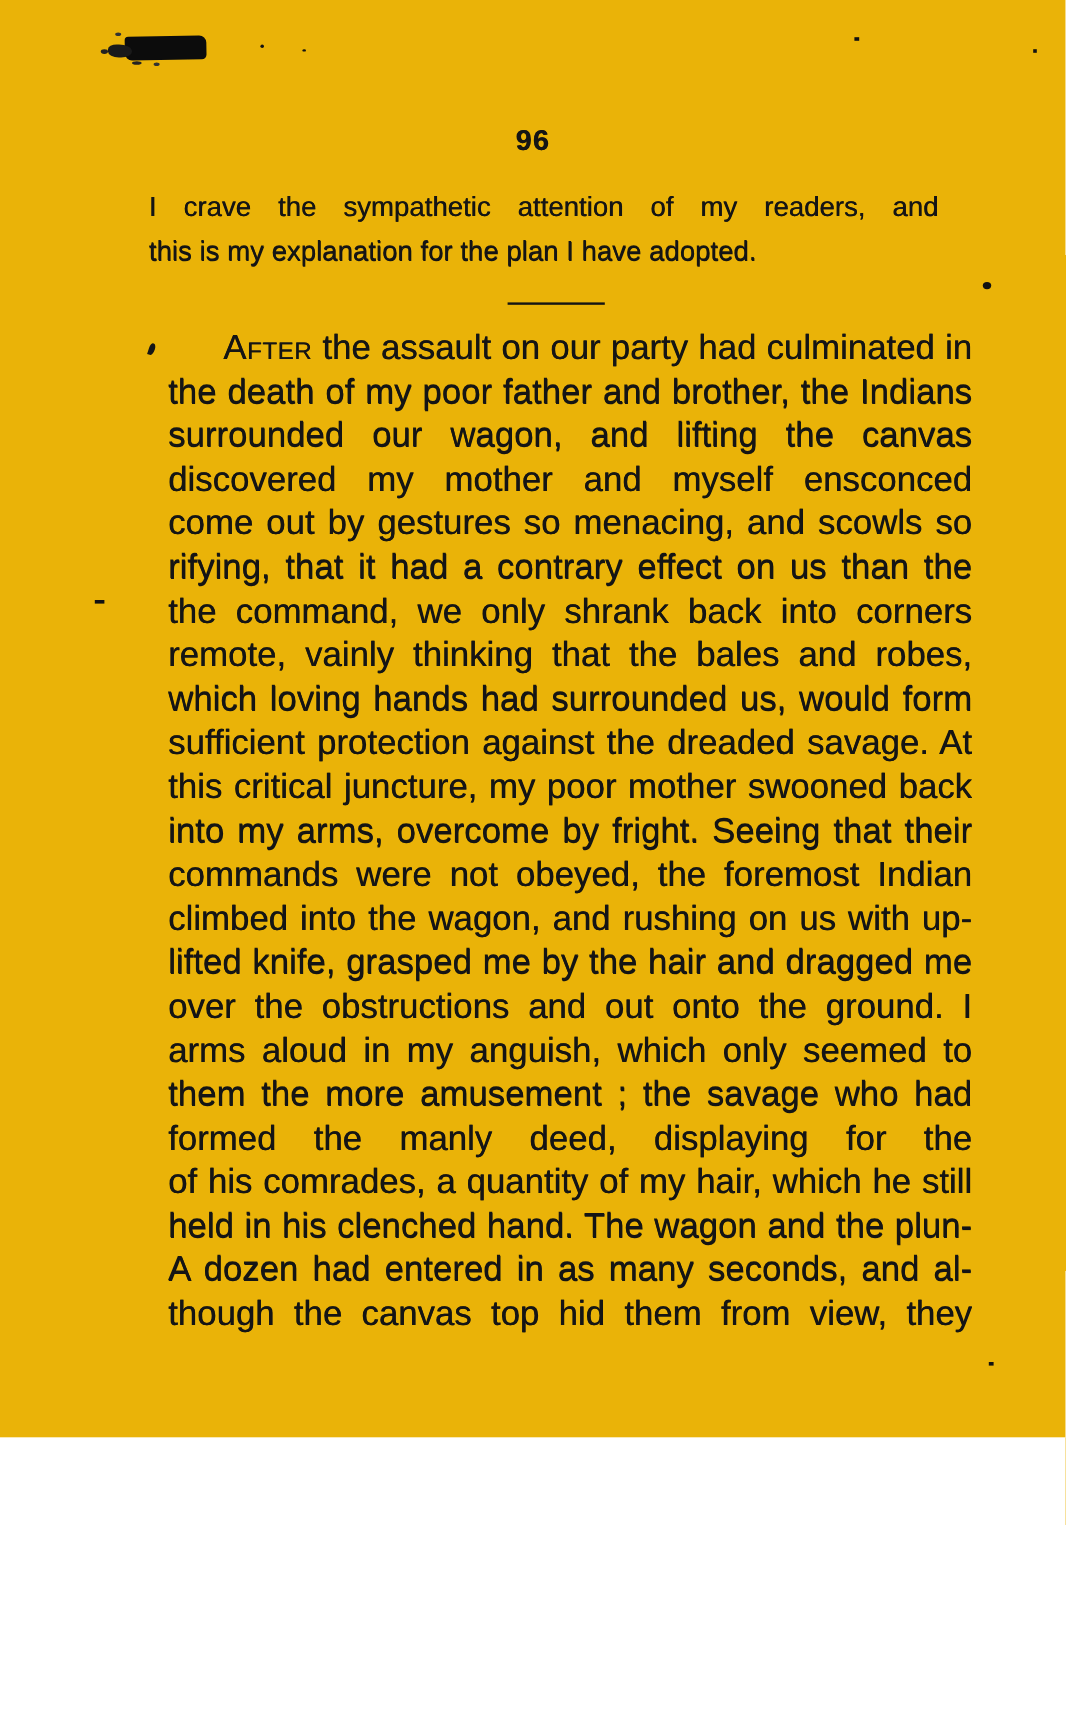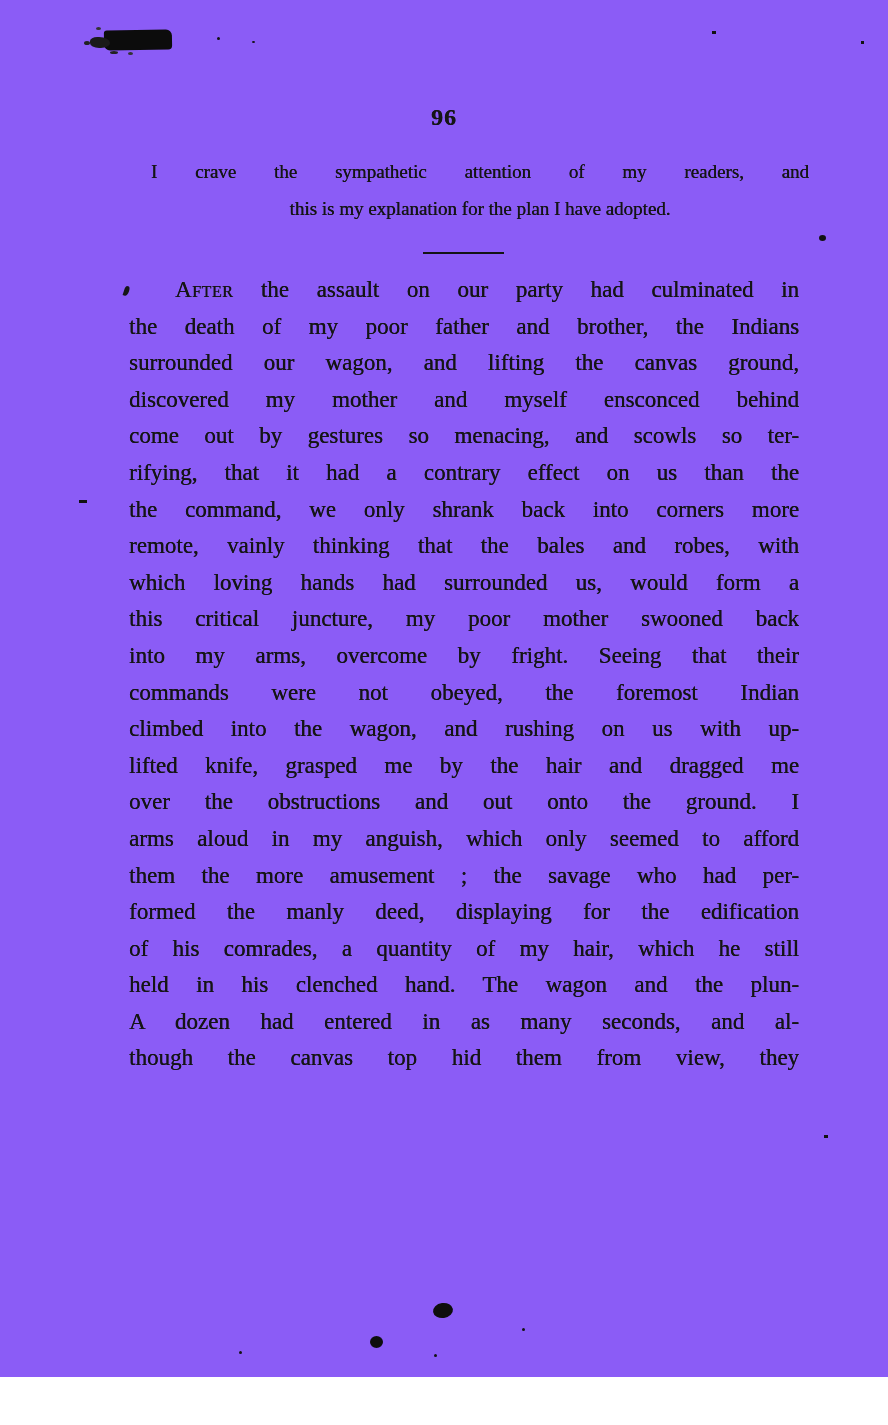--- a/index.html
+++ b/index.html
@@ -1,55 +1,55 @@
 <!DOCTYPE html>
 <html><head>
 <meta charset="utf-8">
 <style>
   html, body { margin: 0; padding: 0; background: #ffffff; }
   .page {
     position: relative;
     width: 888px;
-    height: 1377px;
-    background: #8b5cf6;
+    height: 1198px;
+    background: #eab308;
     overflow: hidden;
-    font-family: Liberation Serif, serif;
+    font-family: Liberation Sans, sans-serif;
     color: #151515;
   }
   .txt { text-shadow: 0.35px 0.25px 0 currentColor; }
   .page-number {
     position: absolute;
     top: 104px; left: 0;
     width: 888px;
     text-align: center;
     font-size: 24px;
     font-weight: 700;
     letter-spacing: 1px;
   }
   .intro {
     position: absolute;
-    top: 154px; left: 151px;
+    top: 154px; left: 124px;
     width: 658px;
-    font-size: 19px;
+    font-size: 23px;
     line-height: 36.6px;
   }
   .bodytext {
     position: absolute;
-    top: 272px; left: 129px;
+    top: 272px; left: 140px;
     width: 670px;
-    font-size: 23px;
+    font-size: 29px;
     line-height: 36.6px;
   }
   .jline {
     text-align: justify;
     text-align-last: justify;
     height: 36.6px;
     overflow: hidden;
   }
-  .nline { text-align: center; height: 36.6px; overflow: hidden; }
+  .nline { text-align: left; height: 36.6px; overflow: hidden; }
   .firstline { padding-left: 46px; }
   .lead { font-variant: small-caps; letter-spacing: 0.5px; }
   .rule {
     position: absolute;
     top: 252px; left: 423px;
     width: 81px; height: 2px;
     background: #141414;
   }
   .mark { position: absolute; background: #121212; }
   .round { border-radius: 50%; }
@@ -94,20 +94,21 @@
     </div>
     <div>
         <div class="jline">the death of my poor father and brother, the Indians</div>
         <div class="jline">surrounded our wagon, and lifting the canvas ground,</div>
         <div class="jline">discovered my mother and myself ensconced behind</div>
         <div class="jline">come out by gestures so menacing, and scowls so ter-</div>
         <div class="jline">rifying, that it had a contrary effect on us than the</div>
         <div class="jline">the command, we only shrank back into corners more</div>
         <div class="jline">remote, vainly thinking that the bales and robes, with</div>
         <div class="jline">which loving hands had surrounded us, would form a</div>
+        <div class="jline">sufficient protection against the dreaded savage.  At</div>
         <div class="jline">this critical juncture, my poor mother swooned back</div>
         <div class="jline">into my arms, overcome by fright.  Seeing that their</div>
         <div class="jline">commands were not obeyed, the foremost Indian</div>
         <div class="jline">climbed into the wagon, and rushing on us with up-</div>
         <div class="jline">lifted knife, grasped me by the hair and dragged me</div>
         <div class="jline">over the obstructions and out onto the ground.  I</div>
         <div class="jline">arms aloud in my anguish, which only seemed to afford</div>
         <div class="jline">them the more amusement ; the savage who had per-</div>
         <div class="jline">formed the manly deed, displaying for the edification</div>
         <div class="jline">of his comrades, a quantity of my hair, which he still</div>

